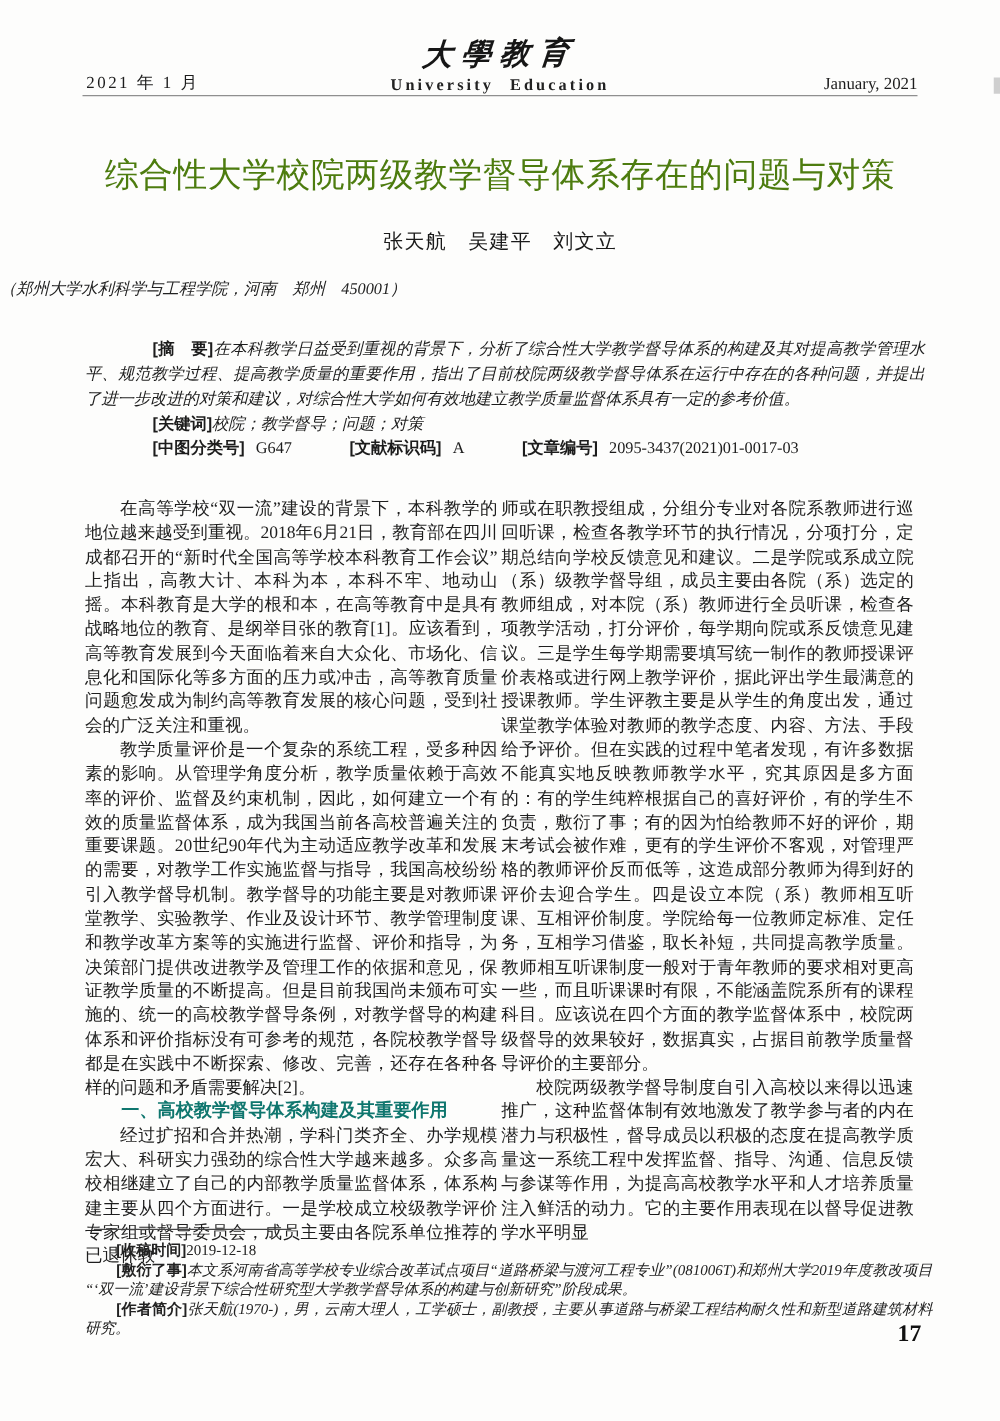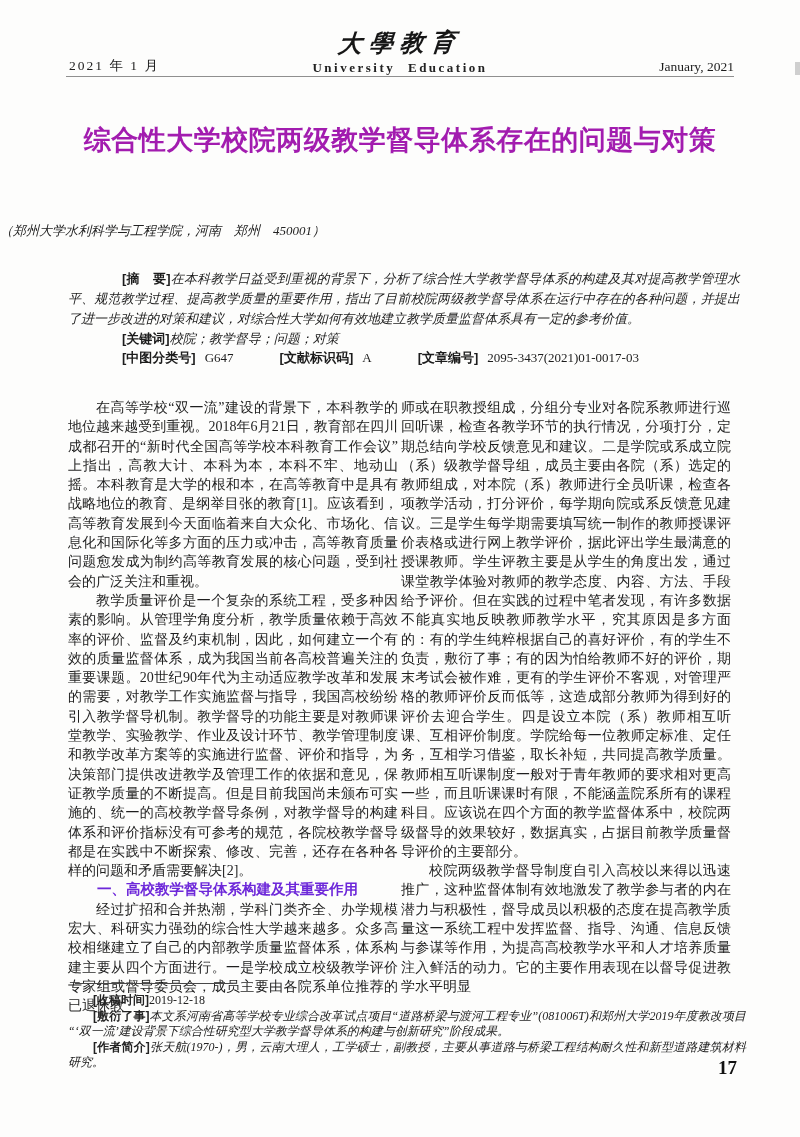--- a/index.html
+++ b/index.html
@@ -16,21 +16,21 @@
     display:inline-block;font-weight:700;font-style:italic;font-size:24px;
     letter-spacing:7px;transform:skewX(-6deg) rotate(-1deg);color:#161616;
   }
   .journal-en{font-size:13px;letter-spacing:2.5px;word-spacing:7px;margin-top:1px;color:#222;font-weight:bold;}
   .hdr-rule{position:absolute;left:66px;top:76px;width:668px;height:1px;background:#8f8f8f;}
   .edge-tick{position:absolute;right:0;top:62px;width:5px;height:13px;background:#cfcfcf;}
   
   .title{
     position:absolute;left:40px;right:40px;top:122px;margin:0;text-align:center;
     font-family:"Liberation Sans","DejaVu Sans",sans-serif;
-    font-size:27px;font-weight:700;letter-spacing:.5px;color:#a21caf;
+    font-size:27px;font-weight:400;letter-spacing:.5px;color:#4d7c0f;
   }
   .authors{
     position:absolute;left:0;right:0;top:183px;text-align:center;
     font-family:"Liberation Sans","DejaVu Sans",sans-serif;
     font-size:16px;letter-spacing:1px;color:#1a1a1a;
   }
   .affiliation{position:absolute;left:0;right:0;top:222px;
     font-style:italic;font-size:13px;color:#222;}
   
   .meta{position:absolute;left:68px;top:269px;width:672px;}
@@ -42,21 +42,21 @@
   .clcline{font-size:13px;line-height:19px;text-indent:2em;margin-top:1px;}
   .val{margin-left:9px;}
   .gap{margin-right:18px;}
   
   .columns{position:absolute;left:68px;top:398px;width:672px;display:flex;gap:3px;}
   .col{width:330px;}
   .col p{margin:0;font-size:14px;line-height:19.3px;text-align:justify;color:#1e1e1e;}
   .col p.indent{text-indent:2em;}
   .sec-heading{
     margin:0;font-size:14.5px;line-height:19.3px;text-indent:2em;
-    font-family:"Liberation Sans","DejaVu Sans",sans-serif;font-weight:700;color:#6d28d9;
+    font-family:"Liberation Sans","DejaVu Sans",sans-serif;font-weight:700;color:#0f766e;
   }
   
   .footnotes{position:absolute;left:68px;top:976px;width:678px;}
   .fn-rule{width:158px;height:1px;background:#474747;margin:7px 0 9px 7px;}
   .fn{margin:0;font-size:12px;line-height:15.6px;text-indent:25px;text-align:justify;color:#222;}
   .fn-lbl{font-family:"Liberation Sans","DejaVu Sans",sans-serif;font-weight:700;font-style:normal;}
   .fn-kai{font-style:italic;}
   .fn-val{font-style:normal;}
   
   .page-num{position:absolute;right:63px;top:1057px;font-size:19px;font-weight:700;color:#111;}
@@ -69,20 +69,21 @@
   <div class="hdr-left">2021 年 1 月</div>
   <div class="masthead">
     <div class="journal-cn">大學教育</div>
     <div class="journal-en">University Education</div>
   </div>
   <div class="hdr-right">January, 2021</div>
   <div class="hdr-rule"></div>
   <div class="edge-tick"></div>
 
   <h1 class="title">综合性大学校院两级教学督导体系存在的问题与对策</h1>
+  <div class="authors">张天航　吴建平　刘文立</div>
   <div class="affiliation">（郑州大学水利科学与工程学院，河南　郑州　450001）</div>
 
   <section class="meta">
     <p class="abstract"><span class="lbl">[摘　要]</span><span class="kai">在本科教学日益受到重视的背景下，分析了综合性大学教学督导体系的构建及其对提高教学管理水平、规范教学过程、提高教学质量的重要作用，指出了目前校院两级教学督导体系在运行中存在的各种问题，并提出了进一步改进的对策和建议，对综合性大学如何有效地建立教学质量监督体系具有一定的参考价值。</span></p>
     <p class="kwline"><span class="lbl">[关键词]</span><span class="kai">校院；教学督导；问题；对策</span></p>
     <p class="clcline"><span class="lbl">[中图分类号]</span><span class="val gap">G647</span><span class="lbl">[文献标识码]</span><span class="val gap">A</span><span class="lbl">[文章编号]</span><span class="val">2095-3437(2021)01-0017-03</span></p>
   </section>
 
   <section class="columns">
     <div class="col">

